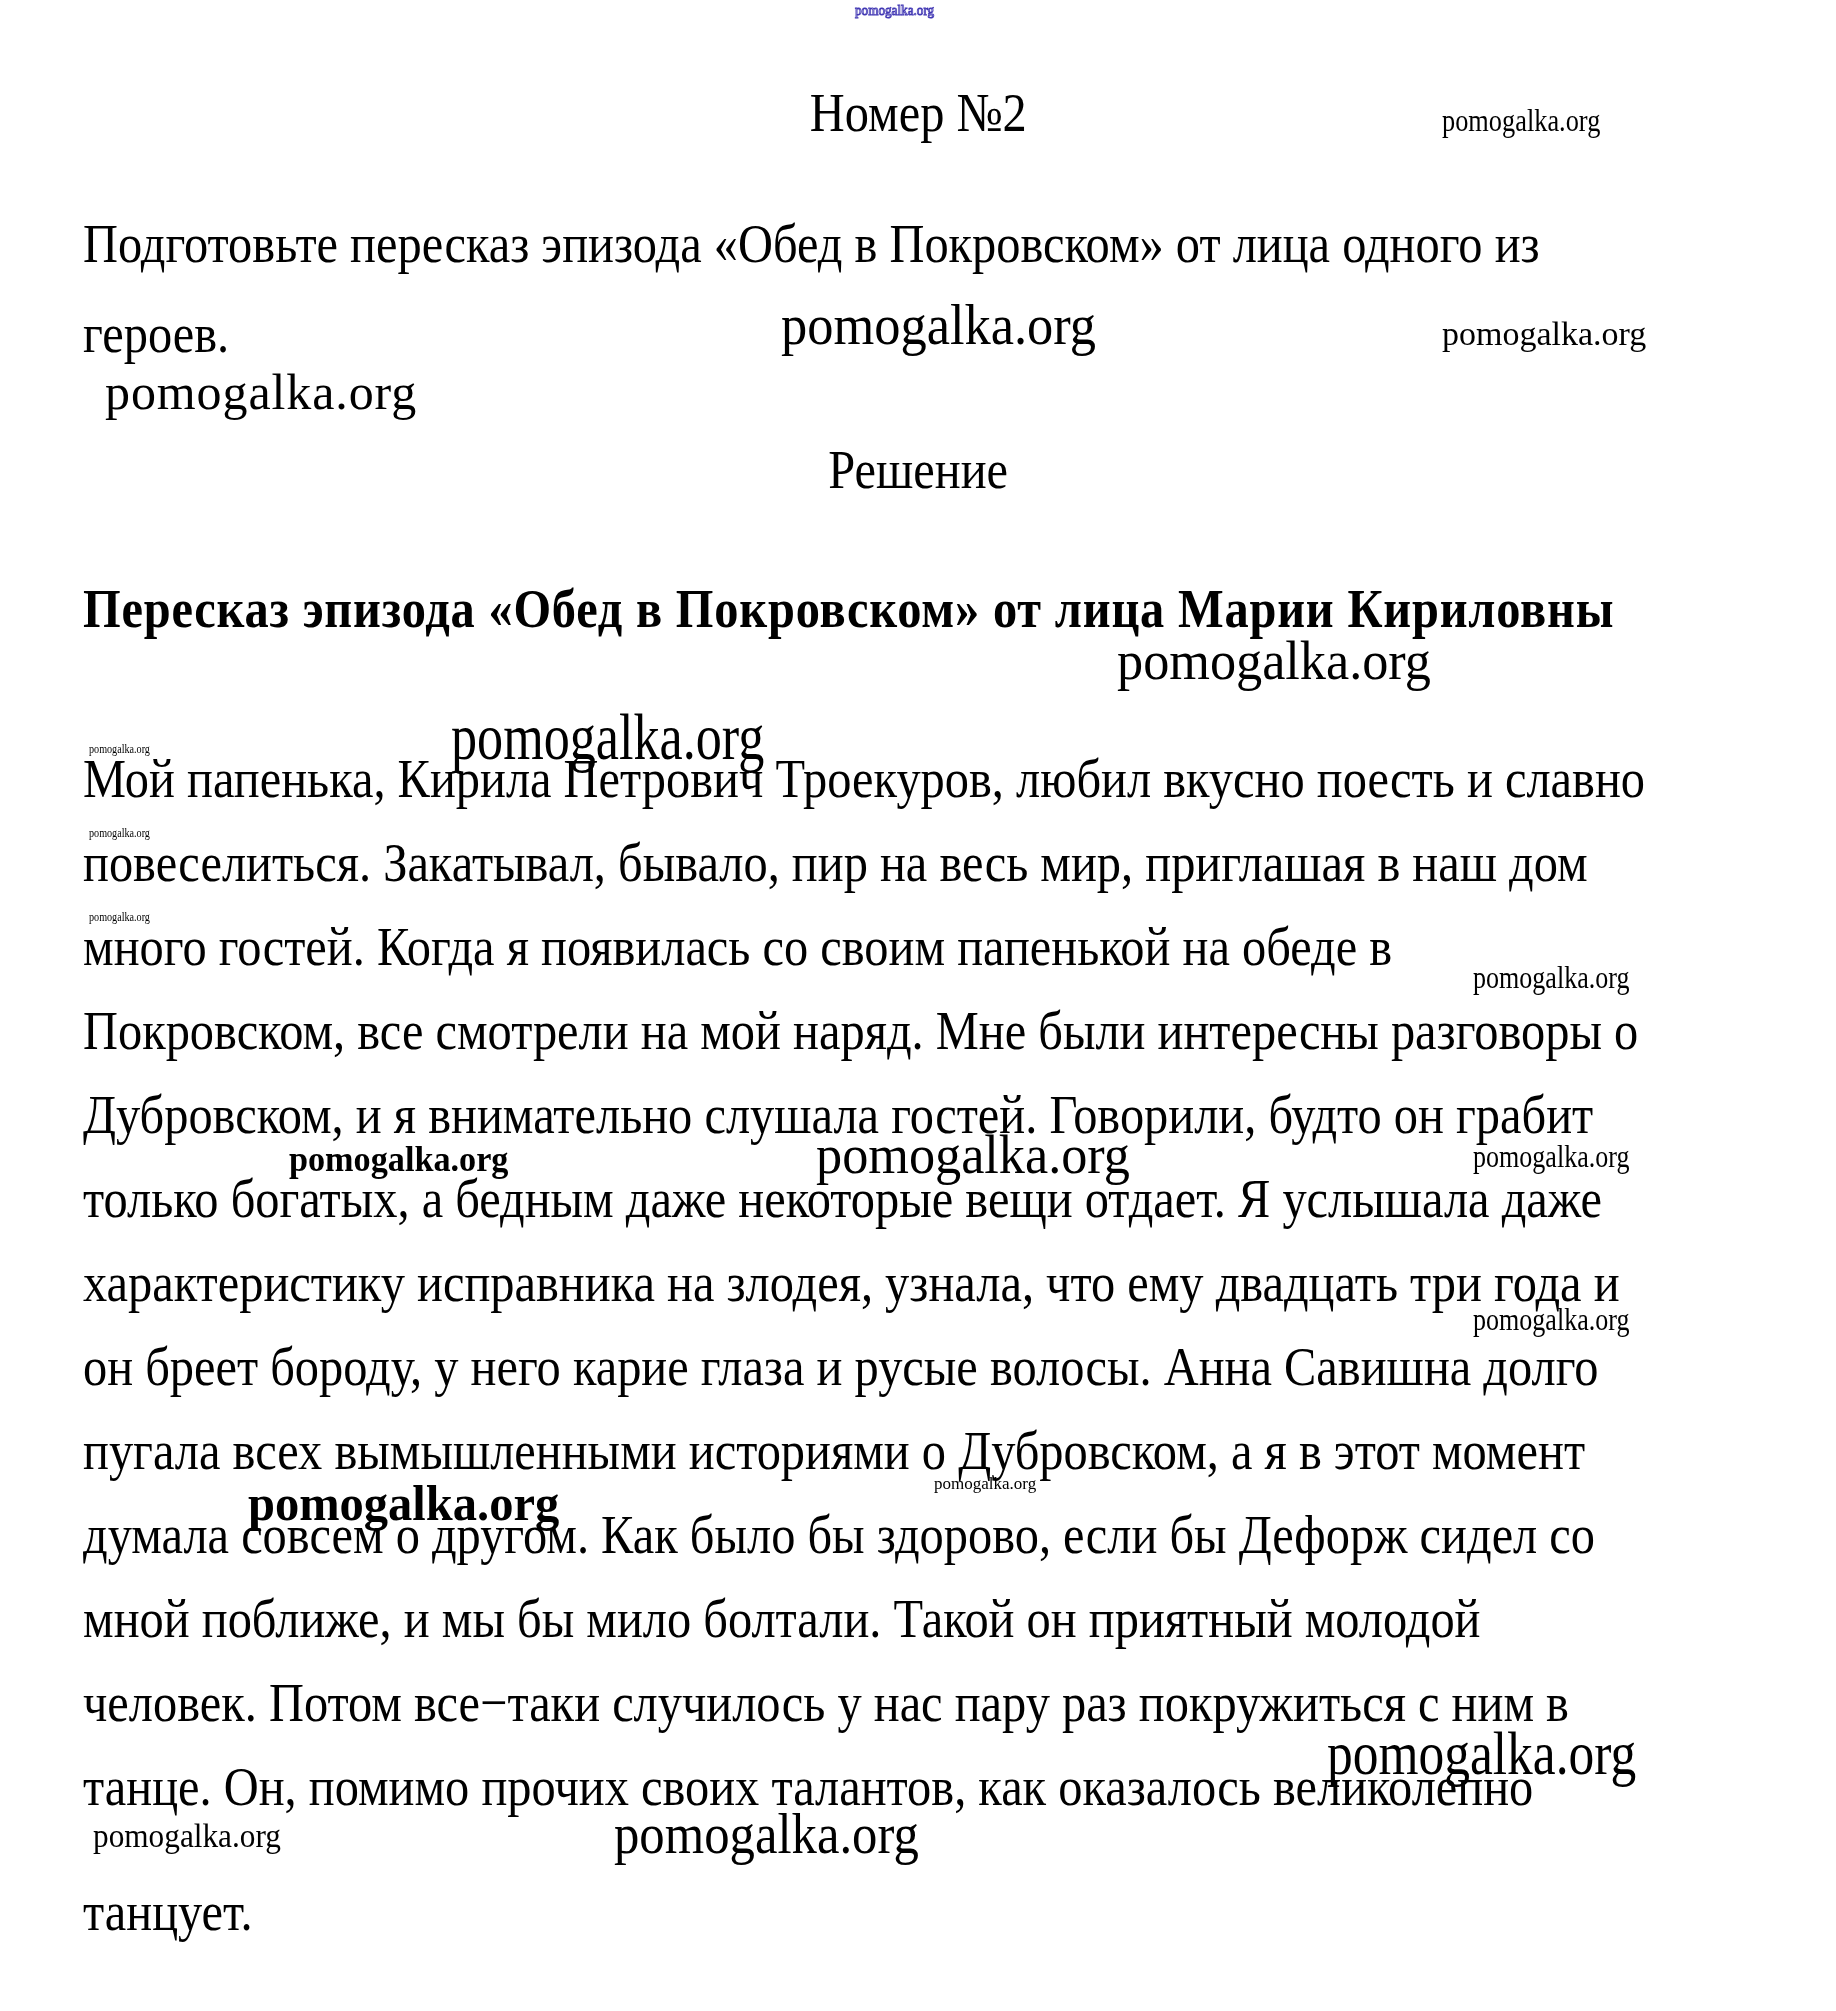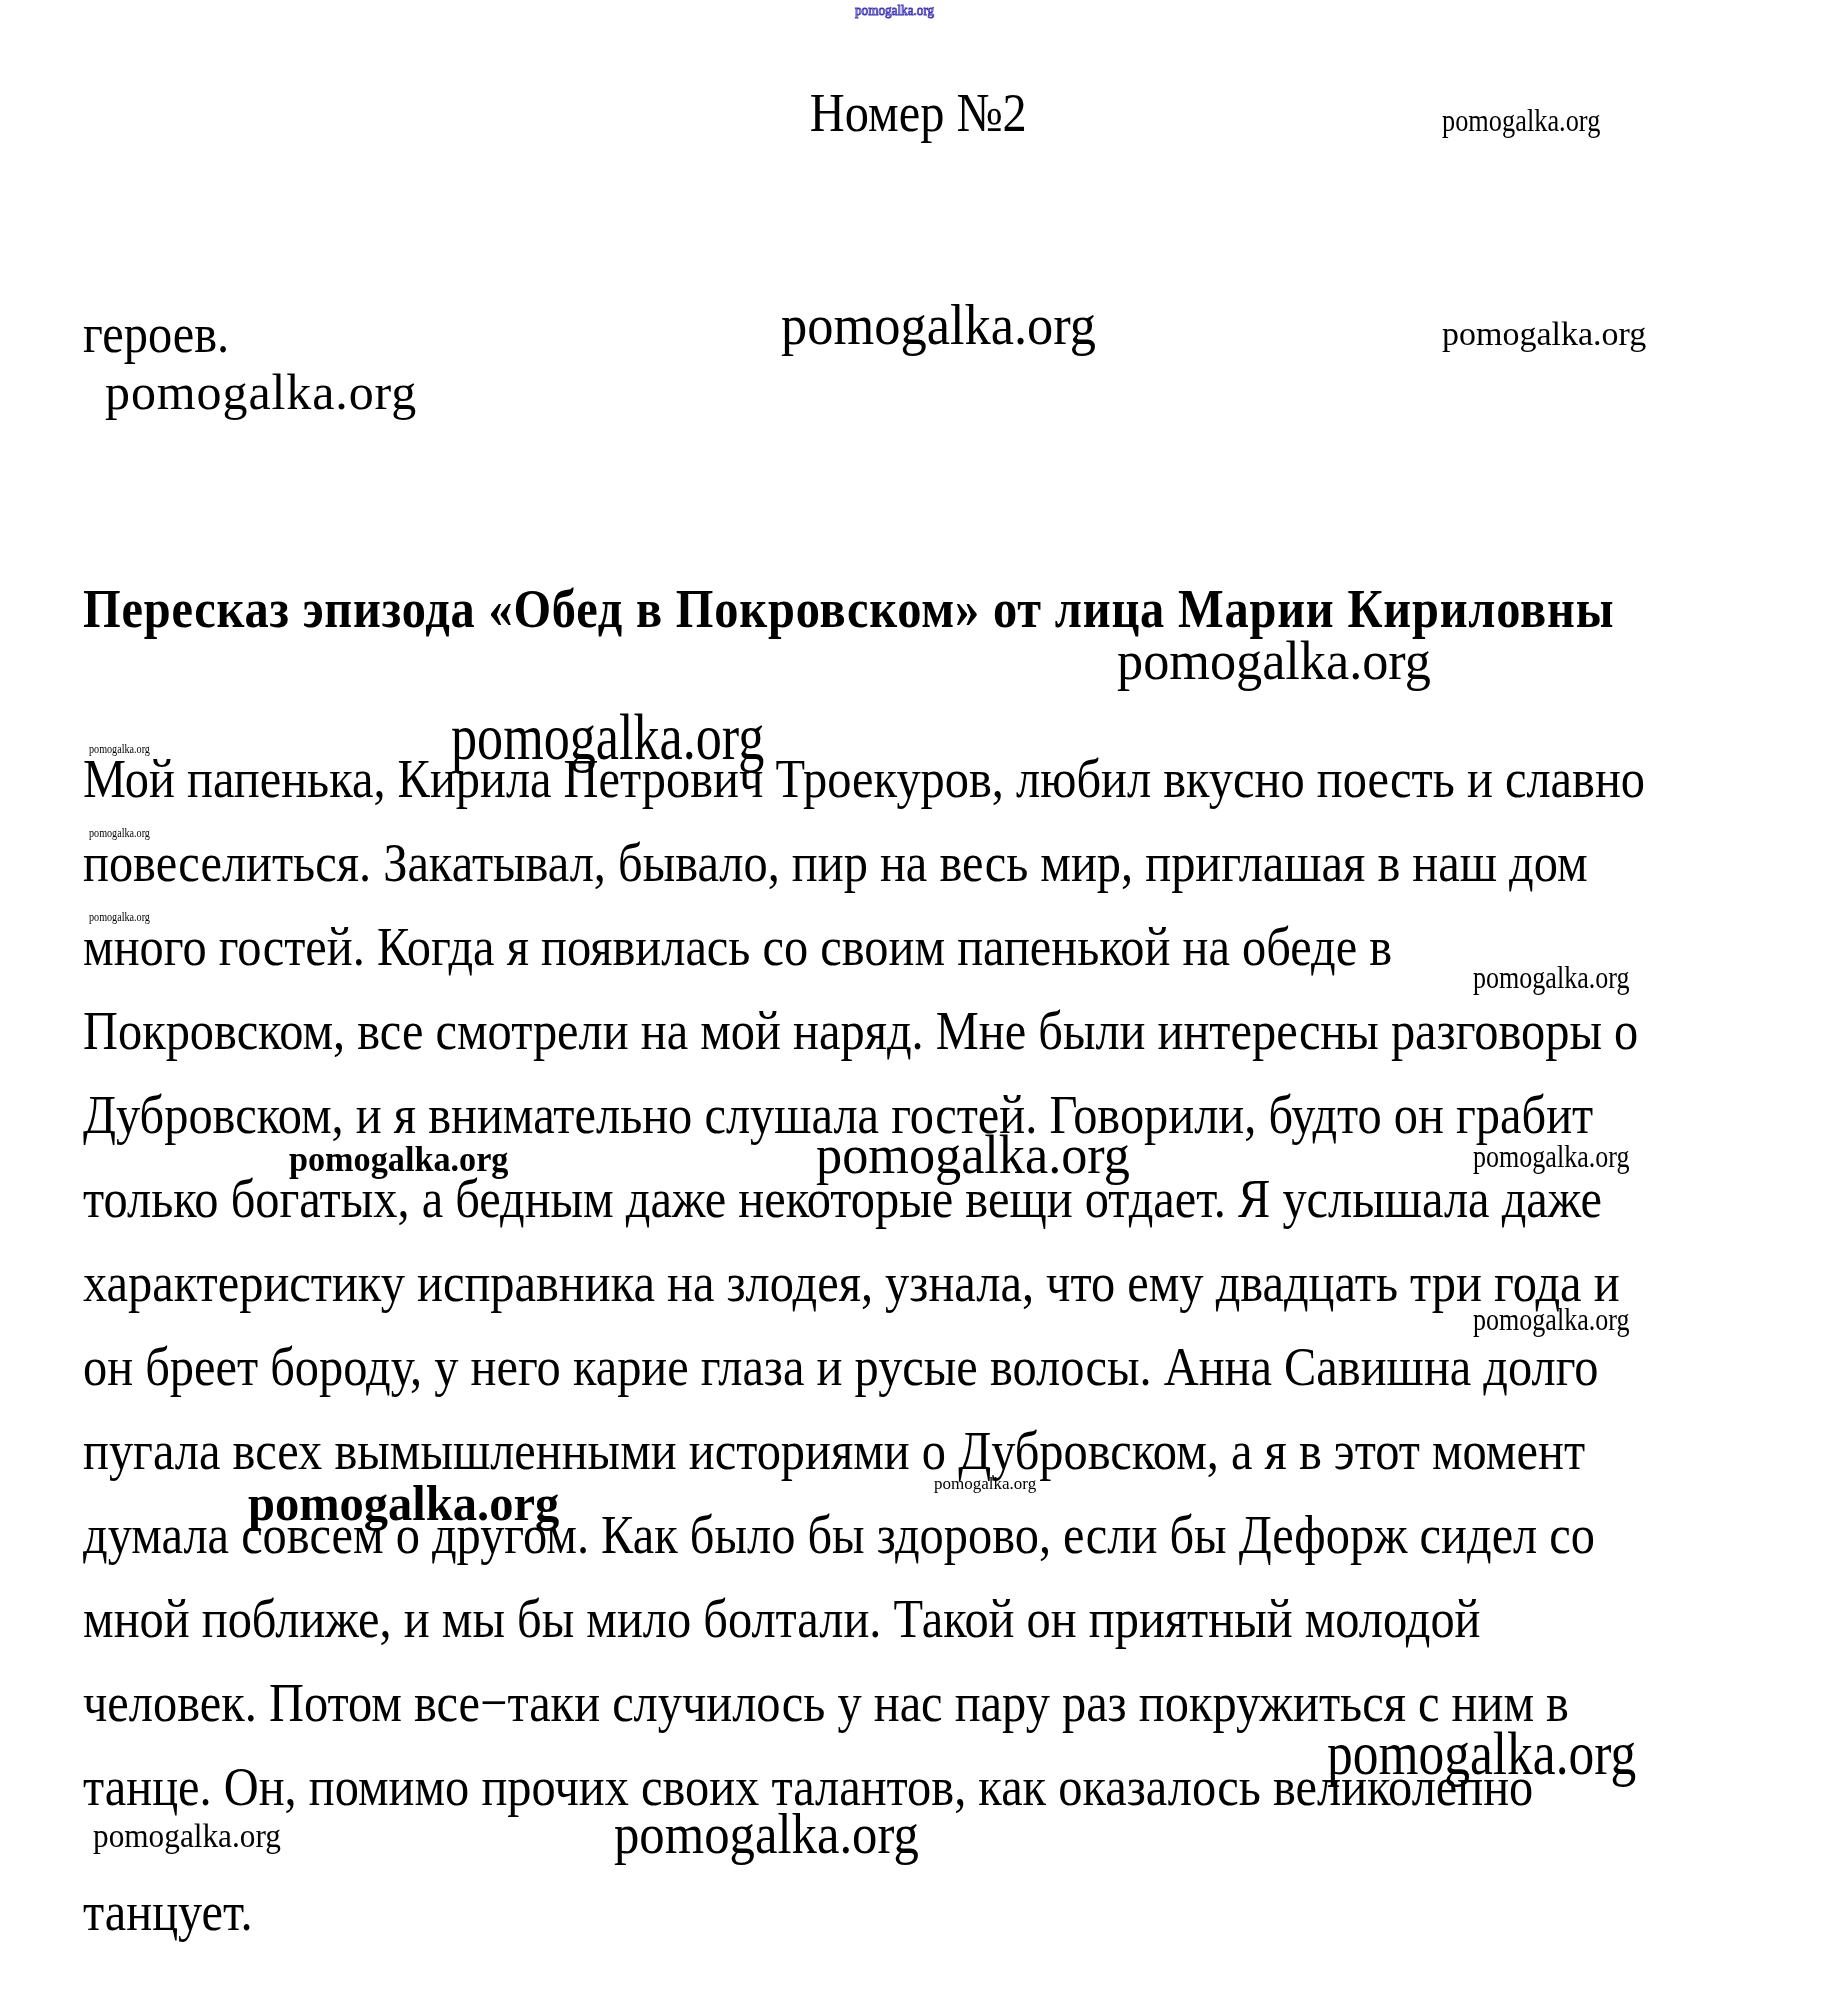--- a/index.html
+++ b/index.html
@@ -88,24 +88,30 @@
   <div class="wm wm-bl9"><span>pomogalka.org</span></div>
   <div class="wm wm-tm9"><span>pomogalka.org</span></div>
   <div class="wm wm-br12"><span>pomogalka.org</span></div>
   <div class="wm wm-botl"><span>pomogalka.org</span></div>
   <div class="wm wm-botb"><span>pomogalka.org</span></div>
 
   <div class="txt center" style="top:71px;text-align:center;">
     <span class="sx-c">Номер №2</span>
   </div>
 
+  <div class="txt" style="left:83px; top:202px;">
+    <span class="sx">Подготовьте пересказ эпизода «Обед в Покровском» от лица одного из</span>
+  </div>
   <div class="txt" style="left:83px; top:292px;">
     <span class="sx">героев.</span>
   </div>
 
+  <div class="txt center" style="top:428px;">
+    <span class="sx-c">Решение</span>
+  </div>
 
   <div class="txt bold" style="left:83px; top:567px;">
     <span class="sx">Пересказ эпизода «Обед в Покровском» от лица Марии Кириловны</span>
   </div>
 
   <div class="body-block">
     <div class="line"><span class="sx">Мой папенька, Кирила Петрович Троекуров, любил вкусно поесть и славно</span></div>
     <div class="line"><span class="sx">повеселиться. Закатывал, бывало, пир на весь мир, приглашая в наш дом</span></div>
     <div class="line"><span class="sx">много гостей. Когда я появилась со своим папенькой на обеде в</span></div>
     <div class="line"><span class="sx">Покровском, все смотрели на мой наряд. Мне были интересны разговоры о</span></div>

